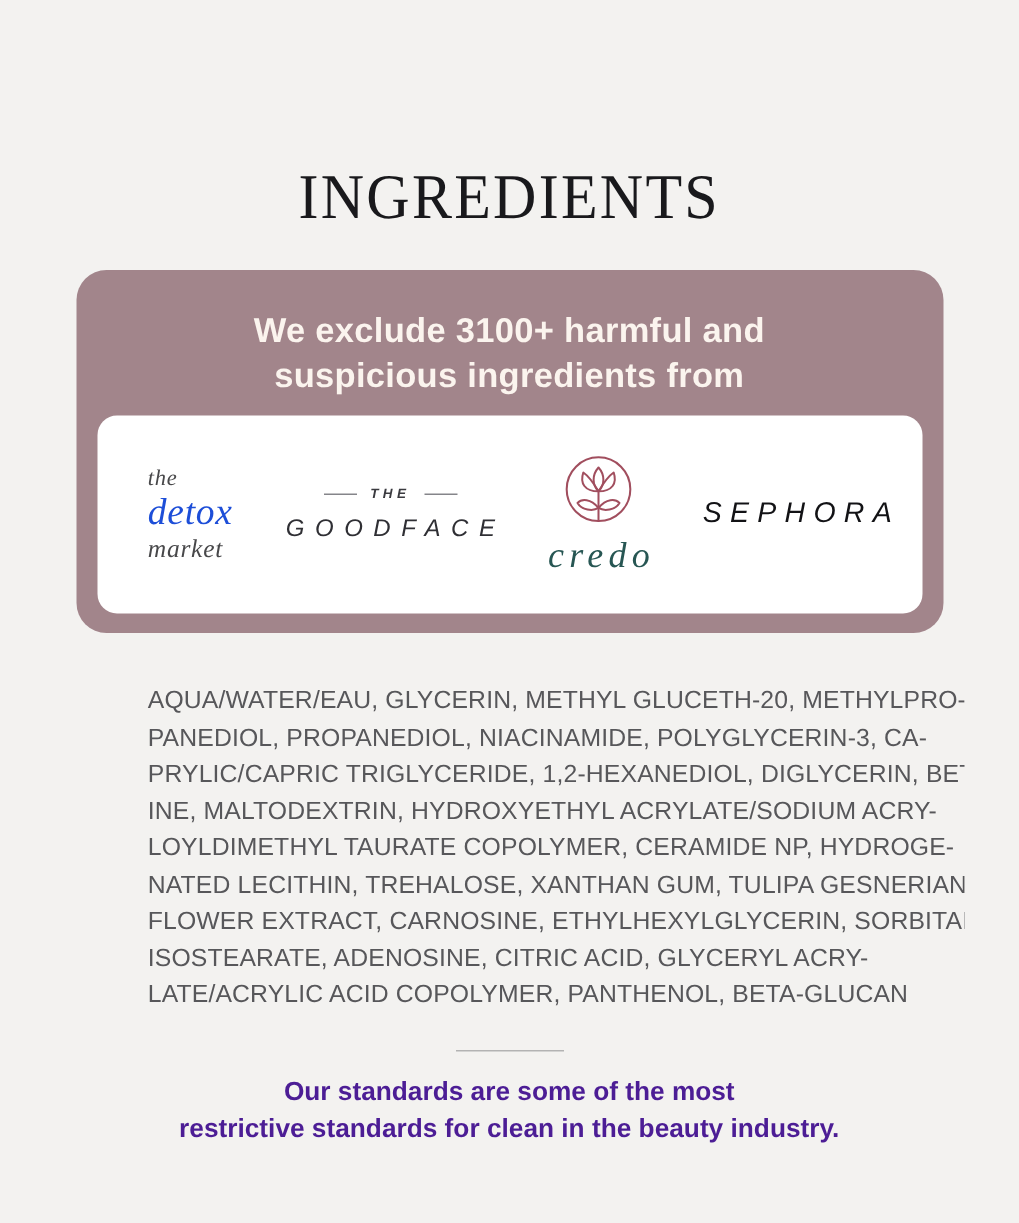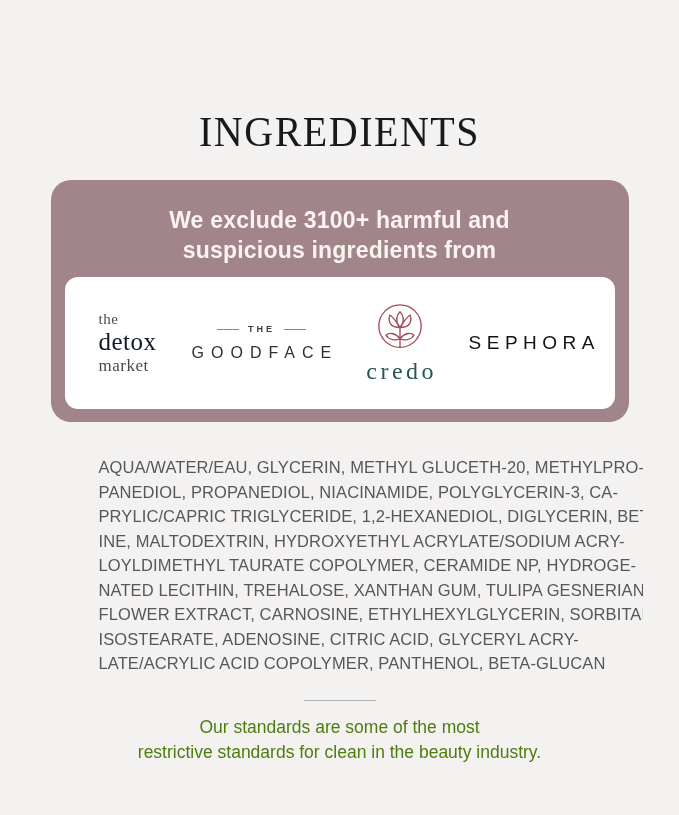--- a/index.html
+++ b/index.html
@@ -54,31 +54,32 @@
     box-sizing: border-box;
     width: 550px;
     height: 132px;
     margin-top: 12px;
     background: #ffffff;
     border-radius: 13px;
     display: flex;
     align-items: center;
     justify-content: space-between;
     padding: 0 20px 0 34px;
+    font-style: italic;
   }
   
   .logo { display: flex; flex-direction: column; align-items: center; }
   .logo-detox {
     align-items: flex-start;
     font-family: "Liberation Serif", serif;
     color: #48484a;
     line-height: 1;
   }
   .detox-w1 { font-size: 15px; letter-spacing: 0.5px; }
-  .detox-w2 { font-size: 25px; color: #0f172a; margin-top: 2px; letter-spacing: 0.5px; }
+  .detox-w2 { font-size: 25px; color: #1d4ed8; margin-top: 2px; letter-spacing: 0.5px; }
   .detox-w3 { font-size: 17px; margin-top: 3px; letter-spacing: 0.5px; }
 
   .logo-goodface { color: #2f2f34; }
   .gf-top { display: flex; align-items: center; gap: 9px; margin-bottom: 10px; }
   .gf-dash { width: 22px; height: 1px; background: #85858a; }
   .gf-the { font-size: 9px; letter-spacing: 3px; color: #3a3a3f; font-weight: 700; }
   .gf-name { font-size: 16px; letter-spacing: 7px; font-weight: 400; margin-right: -7px; }
 
   .logo-credo { color: #275653; }
   .credo-name {
@@ -109,21 +110,22 @@
     background: #b3b3b3;
     border: none;
     margin: 24px auto 0 auto;
   }
   .footer-note {
     margin: 14px 0 0 0;
     text-align: center;
     white-space: pre-line;
     font-size: 17.5px;
     line-height: 25px;
-    color: #4d7c0f;
+    color: #4c1d95;
+    font-weight: bold;
   }
 </style>
 </head>
 <body>
 
 <div class="page">
 
   <h1 class="title">INGREDIENTS</h1>
 
   <section class="banner">

